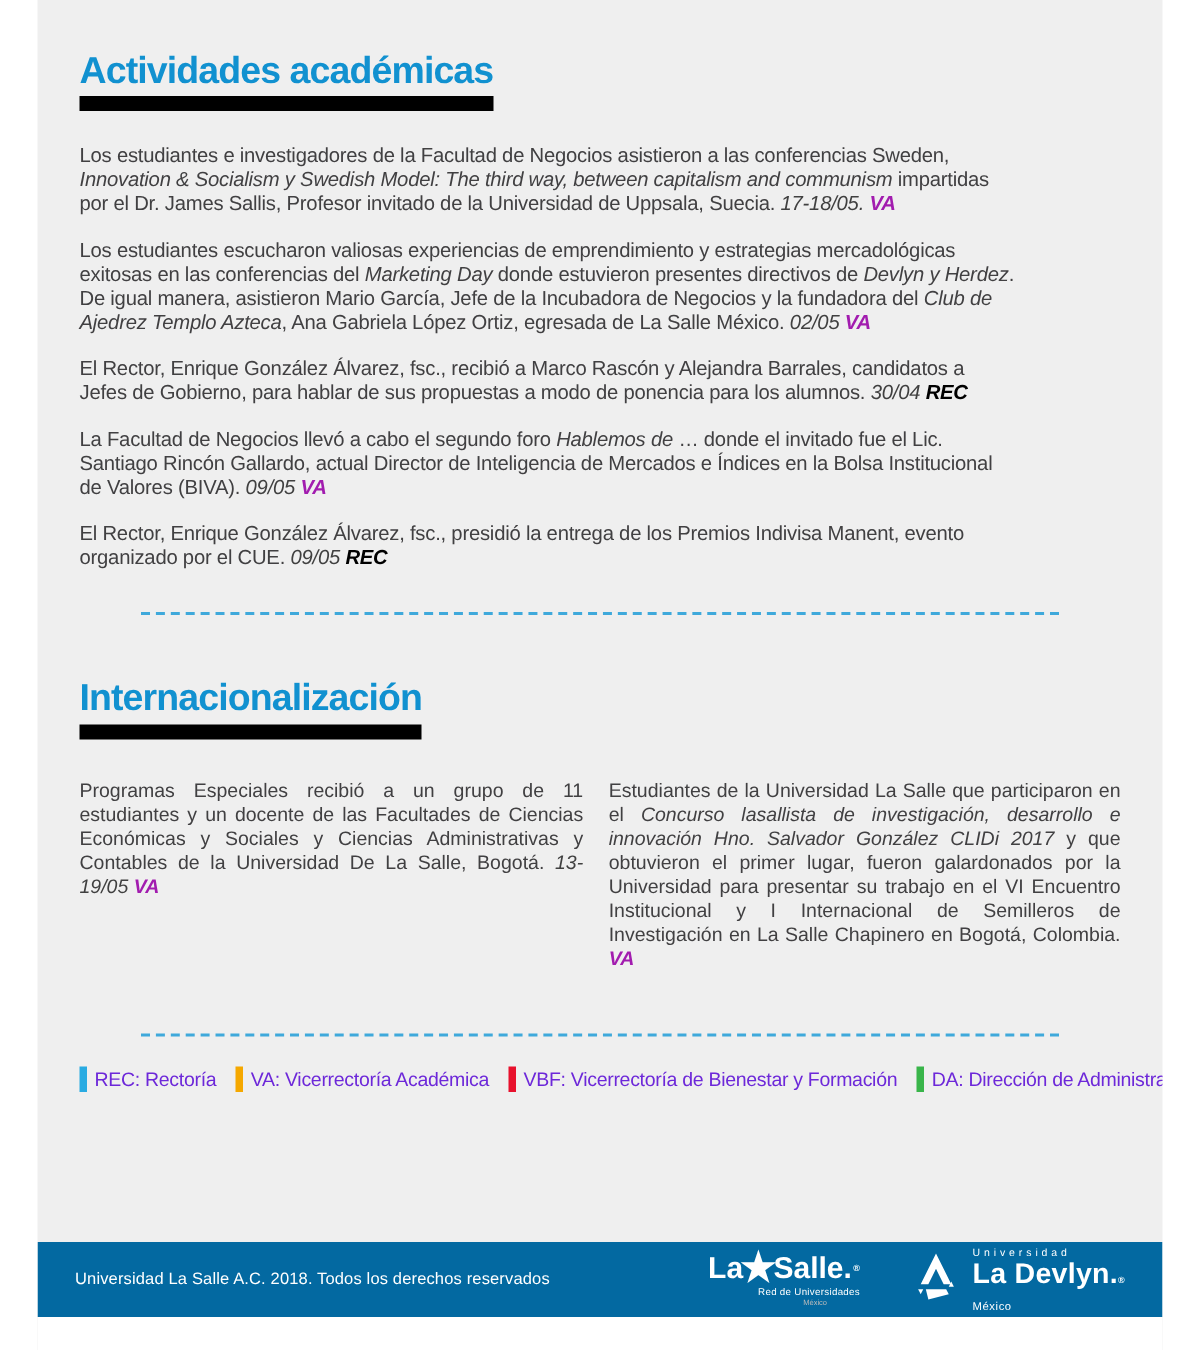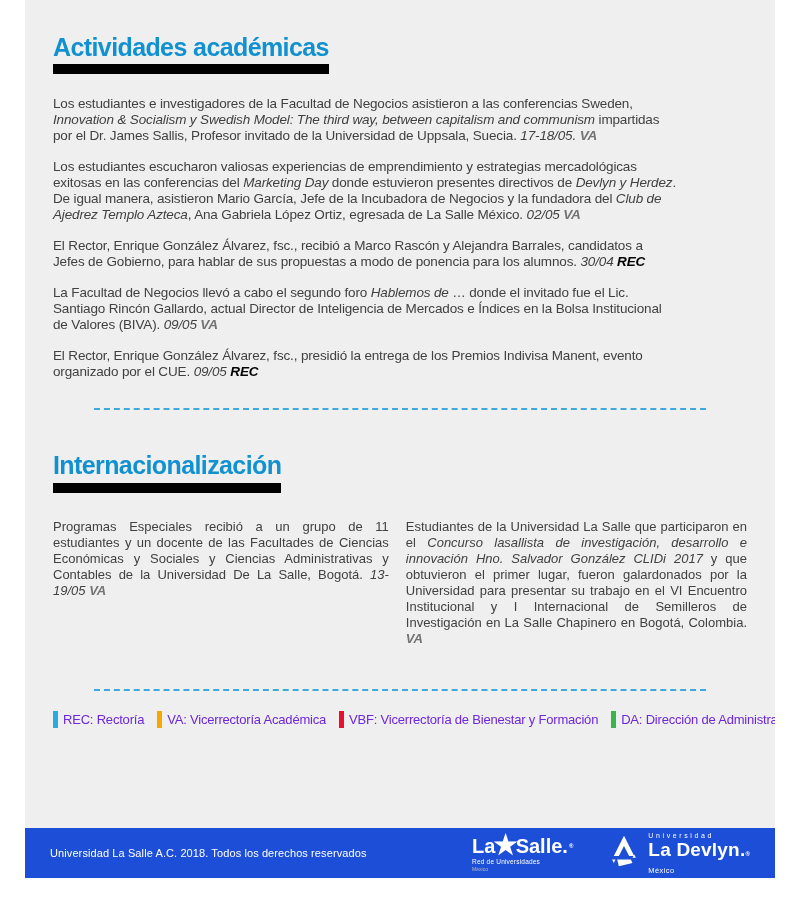--- a/index.html
+++ b/index.html
@@ -20,21 +20,21 @@
 
   
   .paras { margin-top:22px; }
   .para {
     width:624px; font-size:13.5px; line-height:16px;
     color:#414042; letter-spacing:-0.15px; margin-bottom:15px;
   }
   .seg-normal { }
   .seg-italic { font-style:italic; }
   .seg-date { color:#404040; font-style:italic; }
-  .seg-tag-va { color:#737373; font-style:italic; font-weight:bold; }
+  .seg-tag-va { color:#a21caf; font-style:italic; font-weight:bold; }
   .seg-tag-rec { color:#000000; font-style:italic; font-weight:bold; }
 
   
   .divider {
     width:612px; margin:28px auto 0 auto;
     border-top:2px dashed #3fa9db; height:0;
   }
   .divider.second { margin-top:42px; }
 
   .section-2 { margin-top:42px; }
@@ -50,28 +50,28 @@
 
   
   .legend { display:flex; gap:13px; margin-top:20px; align-items:center; }
   .legend-item { display:flex; align-items:center; }
   .legend-bar { width:5px; height:17px; margin-right:5px; flex:none; }
   .legend-label { font-size:13px; color:#6d28d9; letter-spacing:-0.2px; white-space:nowrap; }
 
   
   .footer {
     position:absolute; left:0; right:0; bottom:22px; height:50px;
-    background:#1d4ed8; display:flex; align-items:center;
+    background:#0369a1; display:flex; align-items:center;
     padding:0 25px; color:#fff;
   }
   .copyright { font-size:11px; letter-spacing:0.1px; margin-right:auto; }
   .bottom-strip { position:absolute; left:0; right:0; bottom:0; height:22px; background:#fff; }
 
   
-  .logo-red { display:flex; flex-direction:column; margin-right:34px; }
+  .logo-red { display:flex; flex-direction:column; align-items:flex-end; margin-right:34px; }
   .logo-red-main { display:flex; align-items:center; font-weight:bold; font-size:20px; line-height:20px; }
   .logo-red-star { font-size:27px; line-height:20px; margin:0 -2px 2px -2px; }
   .logo-red-reg { font-size:6px; vertical-align:top; margin-left:1px; }
   .logo-red-sub { font-size:6.5px; margin-top:1px; letter-spacing:0.2px; }
   .logo-red-country { font-size:5px; margin-top:1px; margin-right:22px; color:#bbb; }
 
   
   .logo-uni { display:flex; align-items:center; }
   .logo-uni-emblem { margin-right:7px; }
   .logo-uni-text { display:flex; flex-direction:column; }

